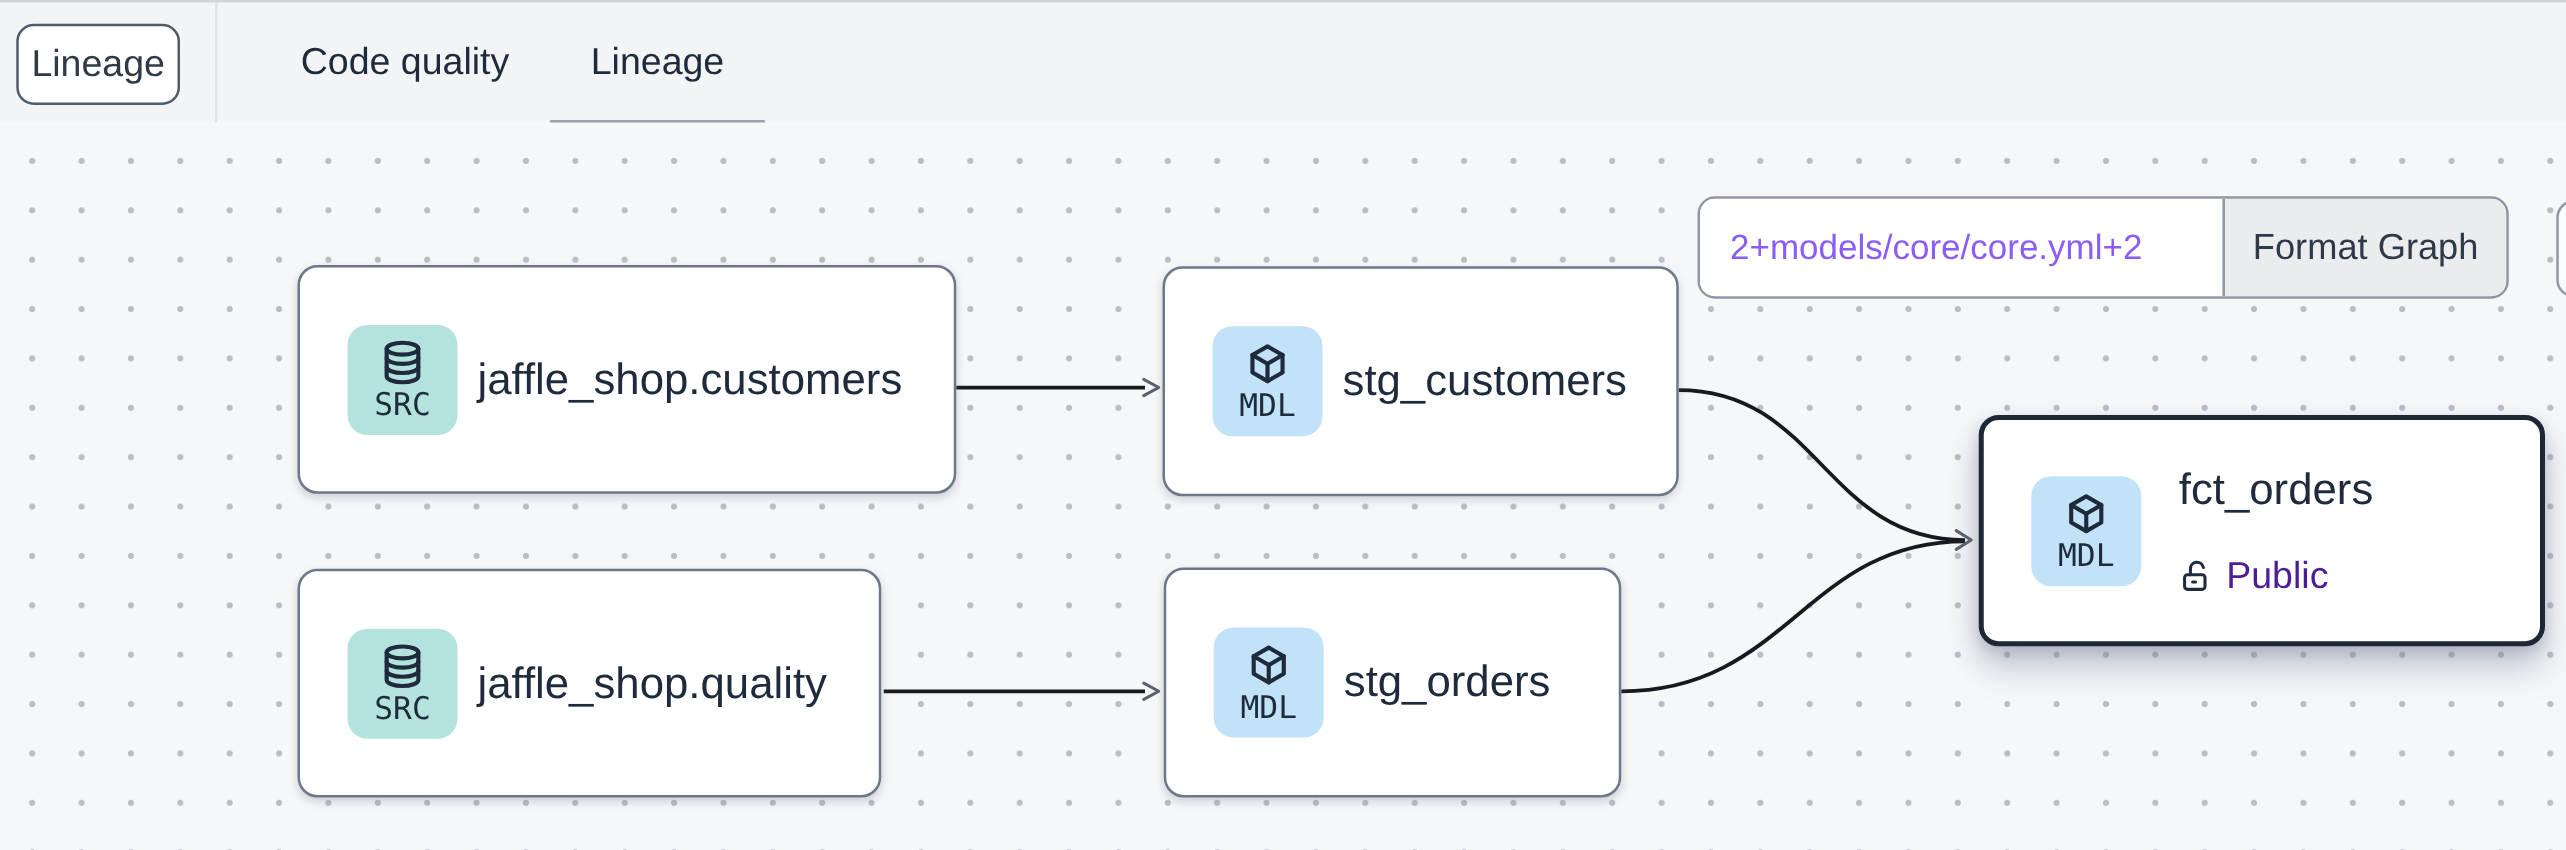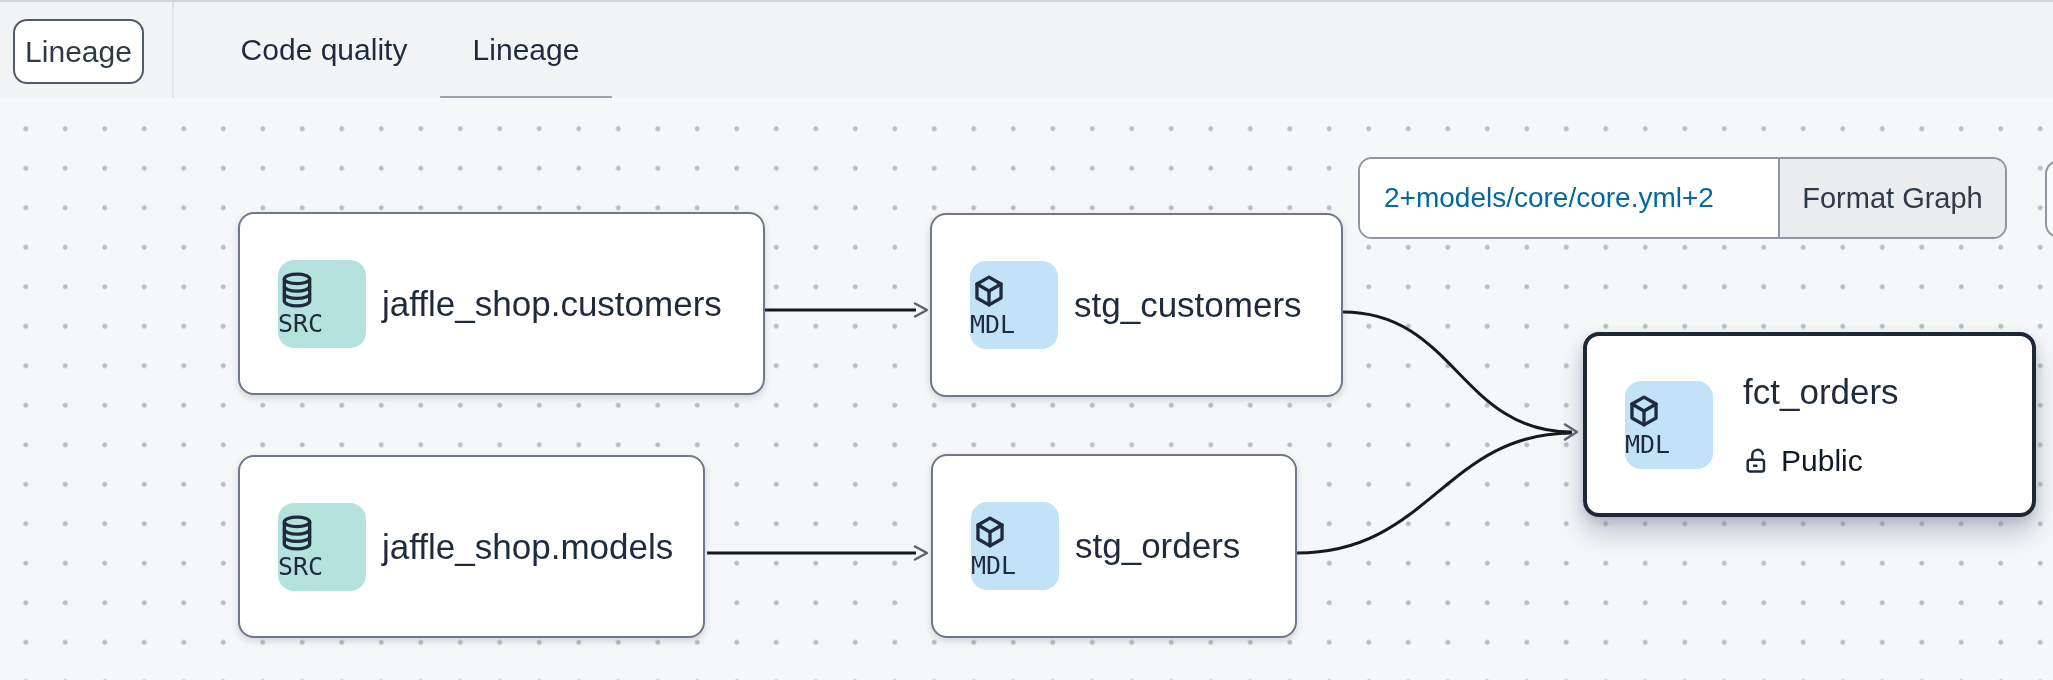--- a/index.html
+++ b/index.html
@@ -61,55 +61,55 @@
     padding-left:38px;
     box-shadow:0 3px 7px rgba(110,120,140,.28);
     cursor:pointer;
   }
   .node-selected {
     border:4px solid #1e2735;
     box-shadow:0 16px 26px rgba(110,120,145,.40), 0 4px 10px rgba(110,120,145,.25);
   }
   .badge {
     width:88px; height:88px; border-radius:16px;
-    display:flex; flex-direction:column; justify-content:center;
+    display:flex; flex-direction:column; align-items:center; justify-content:center;
     flex:none;
   }
   .badge-src { background:#b4e2dc; }
   .badge-mdl { background:#c2e2f8; }
   .badge svg { width:38px; height:38px; display:block; }
   .badge-label {
     font-family:"DejaVu Sans Mono", monospace;
     font-size:25px; line-height:27px; color:#1f2b3d; margin-top:1px;
   }
   .node-label { font-size:35px; color:#1f2b3d; margin-left:16px; white-space:nowrap; }
   .node-body { margin-left:30px; display:flex; flex-direction:column; justify-content:center;gap:24px; }
   .node-title { font-size:35px; color:#1f2b3d; white-space:nowrap; }
   .node-meta { display:flex; align-items:center; margin-top:8px; }
   .node-meta svg { width:28px; height:28px; display:block; }
-  .node-meta-text { font-size:30px; color:#0f172a; margin-left:10px; }
+  .node-meta-text { font-size:30px; color:#4c1d95; margin-left:10px; }
 
   
   .n1 { left:238px; top:114px; width:527px; height:183px; }
   .n2 { left:930px; top:115px; width:413px; height:184px; }
   .n3 { left:238px; top:357px; width:467px; height:183px; }
   .n4 { left:931px; top:356px; width:366px; height:184px; }
   .n5 { left:1583px; top:234px; width:453px; height:185px; }
 
   
   .selector-group {
     position:absolute; left:1358px; top:59px; width:649px; height:82px;
     border:2px solid #9097a2; border-radius:14px;
     background:#ffffff;
     display:flex; overflow:hidden;
   }
   .selector-input {
     flex:1; border:none; outline:none; background:#ffffff;
     font-family:"Liberation Sans", sans-serif;
-    font-size:28px; color:#0369a1; padding:0 0 0 24px;
+    font-size:28px; color:#8b5cf6; padding:0 0 0 24px;
   }
   .update-graph-btn {
     width:227px; flex:none;
     background:#ebecee;
     border-left:2px solid #9097a2;
     display:flex; align-items:center; justify-content:center;
     font-size:29px; color:#2f3a49;
     cursor:pointer;
   }
   .edge-toolbar-btn {
@@ -181,21 +181,21 @@
   <div class="node n3">
     <div class="badge badge-src">
       <svg viewBox="0 0 24 24">
         <ellipse class="icon-stroke" cx="12" cy="5" rx="8" ry="3"></ellipse>
         <path class="icon-stroke" d="M4 5v4.7c0 1.65 3.58 3 8 3s8-1.35 8-3V5"></path>
         <path class="icon-stroke" d="M4 9.7v4.6c0 1.65 3.58 3 8 3s8-1.35 8-3V9.7"></path>
         <path class="icon-stroke" d="M4 14.3V19c0 1.65 3.58 3 8 3s8-1.35 8-3v-4.7"></path>
       </svg>
       <div class="badge-label">SRC</div>
     </div>
-    <div class="node-label">jaffle_shop.models</div>
+    <div class="node-label">jaffle_shop.quality</div>
   </div>
 
   <div class="node n4">
     <div class="badge badge-mdl">
       <svg viewBox="0 0 24 24">
         <path class="icon-stroke" d="M12 3.2 L19.6 7.6 V16.4 L12 20.8 L4.4 16.4 V7.6 Z"></path>
         <path class="icon-stroke" d="M4.4 7.6 L12 12 L19.6 7.6"></path>
         <path class="icon-stroke" d="M12 12 V20.8"></path>
       </svg>
       <div class="badge-label">MDL</div>

